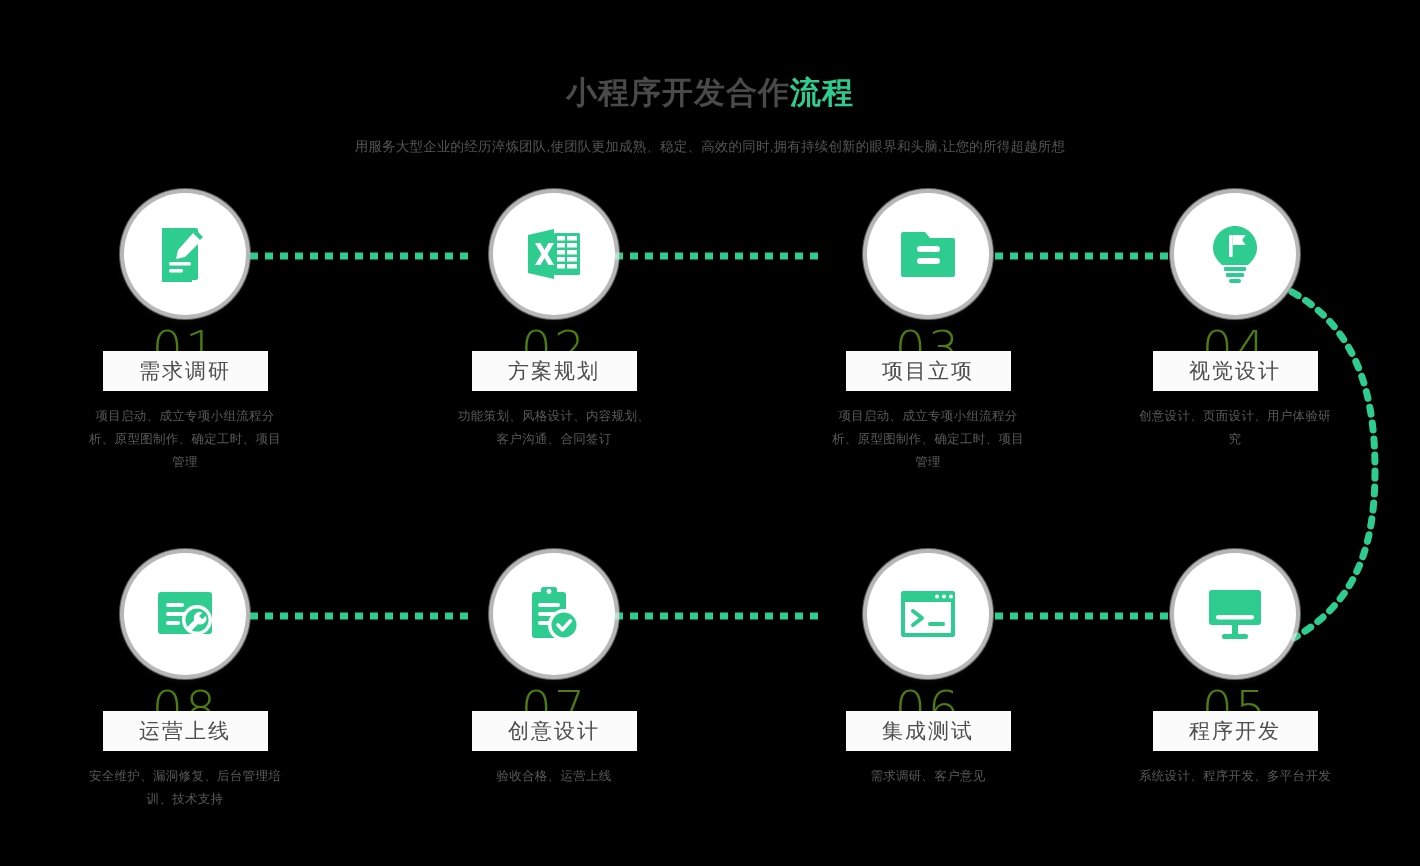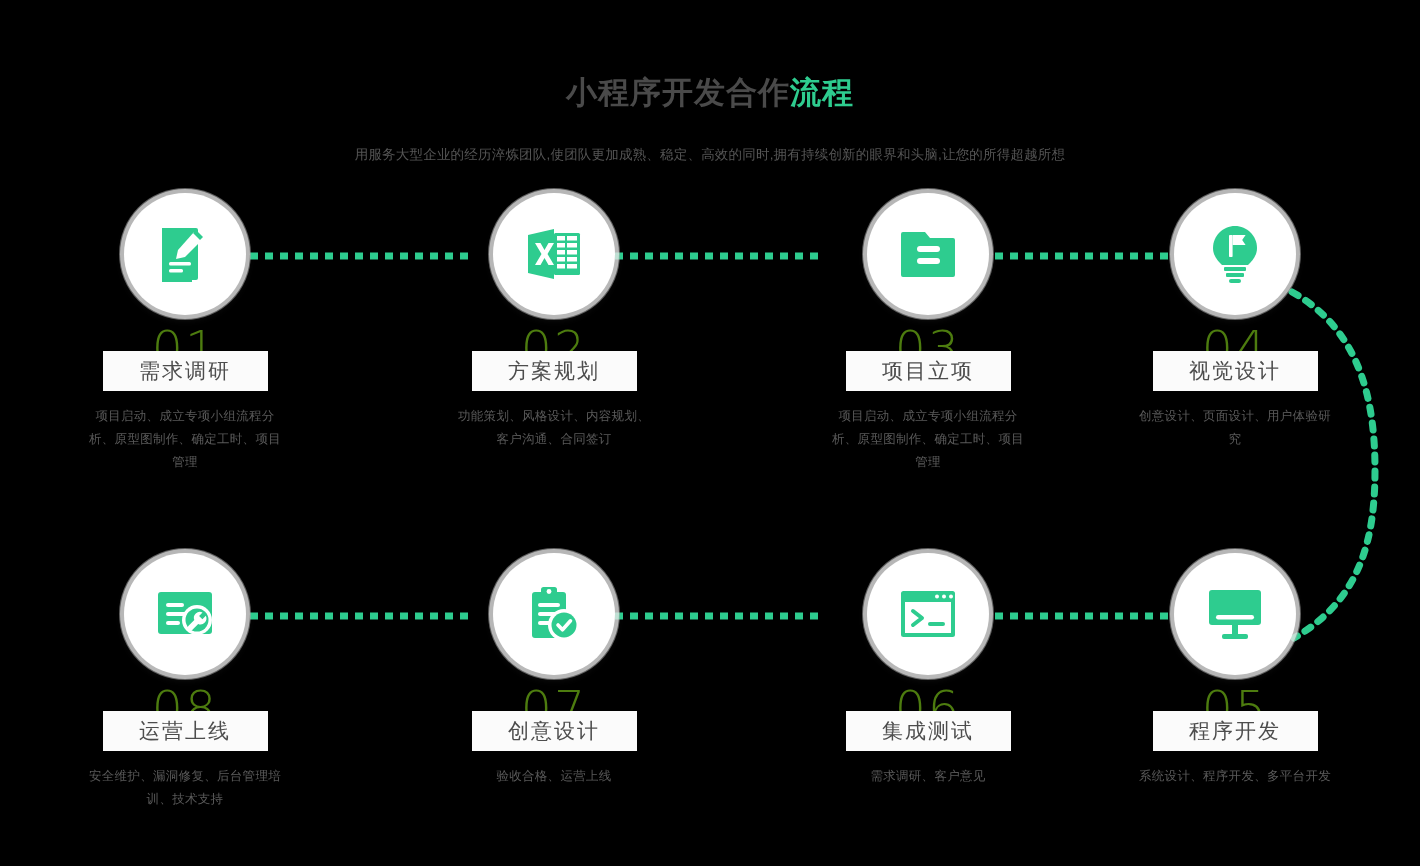--- a/index.html
+++ b/index.html
@@ -29,21 +29,21 @@
   .title {
     font-size: 31px;
     font-weight: bold;
     letter-spacing: 1px;
     line-height: 44px;
     white-space: nowrap;
   }
   .title .t-dark { color: #4a4a4a; }
   .title .t-accent { color: #2ecc8f; }
   .subtitle {
-    margin-top: 30px;
+    margin-top: 22px;
     font-size: 13.5px;
     color: #555555;
     letter-spacing: 0.2px;
     line-height: 20px;
     white-space: nowrap;
   }
 
   
   .connector-layer {
     position: absolute;

